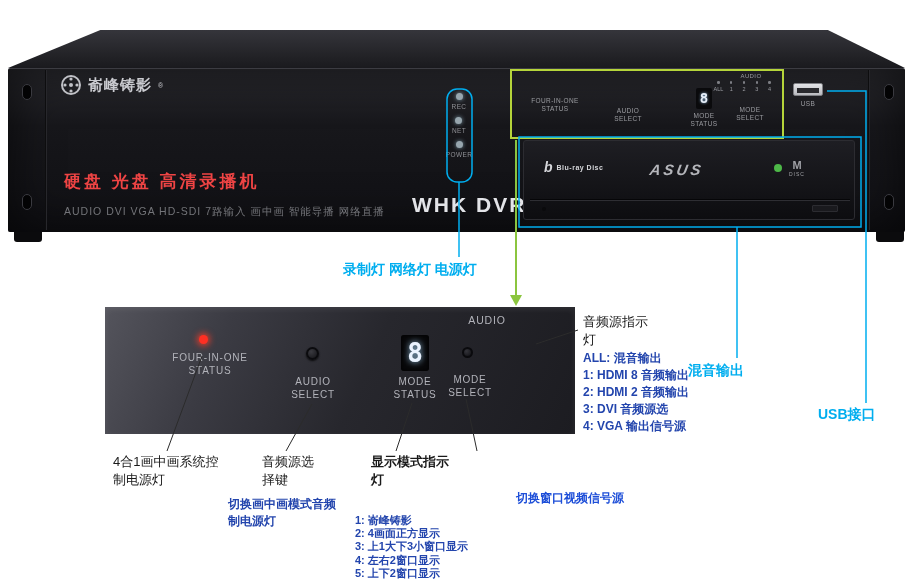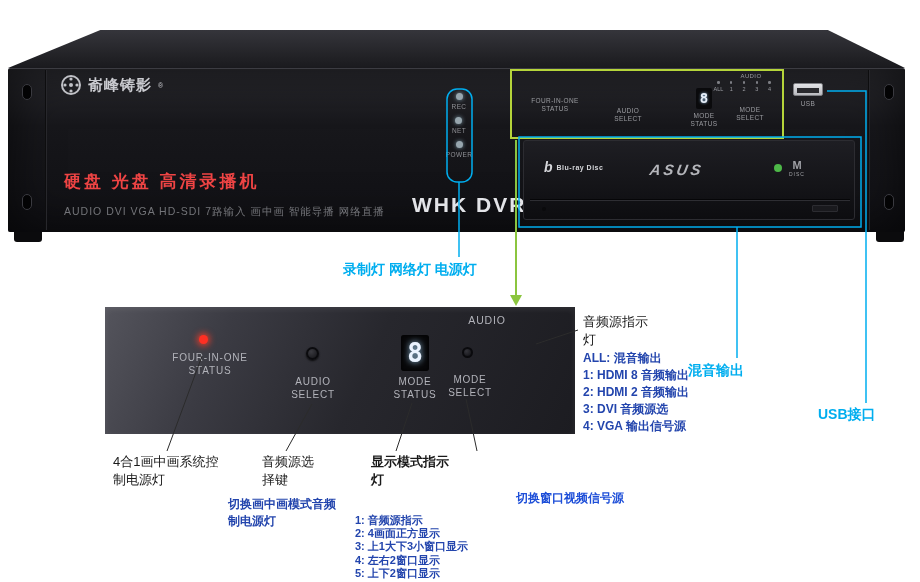--- a/index.html
+++ b/index.html
@@ -294,20 +294,20 @@
   <div class="abs c-blue" style="left:228px; top:496px; color:#2345ad;">
     <div>切换画中画模式音频</div>
     <div>制电源灯</div>
   </div>
   <div class="abs c-black" style="left:371px; top:453px;font-weight:bold;">
     <div>显示模式指示</div>
     <div>灯</div>
   </div>
   <div class="abs c-blue" style="left:516px; top:490px; color:#1d4ed8;">切换窗口视频信号源</div>
   <div class="abs c-blue-sm" style="left:355px; top:514px; color:#2345ad;">
-    <div>1: 音频源指示</div>
+    <div>1: 嵛峰铸影</div>
     <div>2: 4画面正方显示</div>
     <div>3: 上1大下3小窗口显示</div>
     <div>4: 左右2窗口显示</div>
     <div>5: 上下2窗口显示</div>
   </div>
 
 </div>
 
 </body></html>

